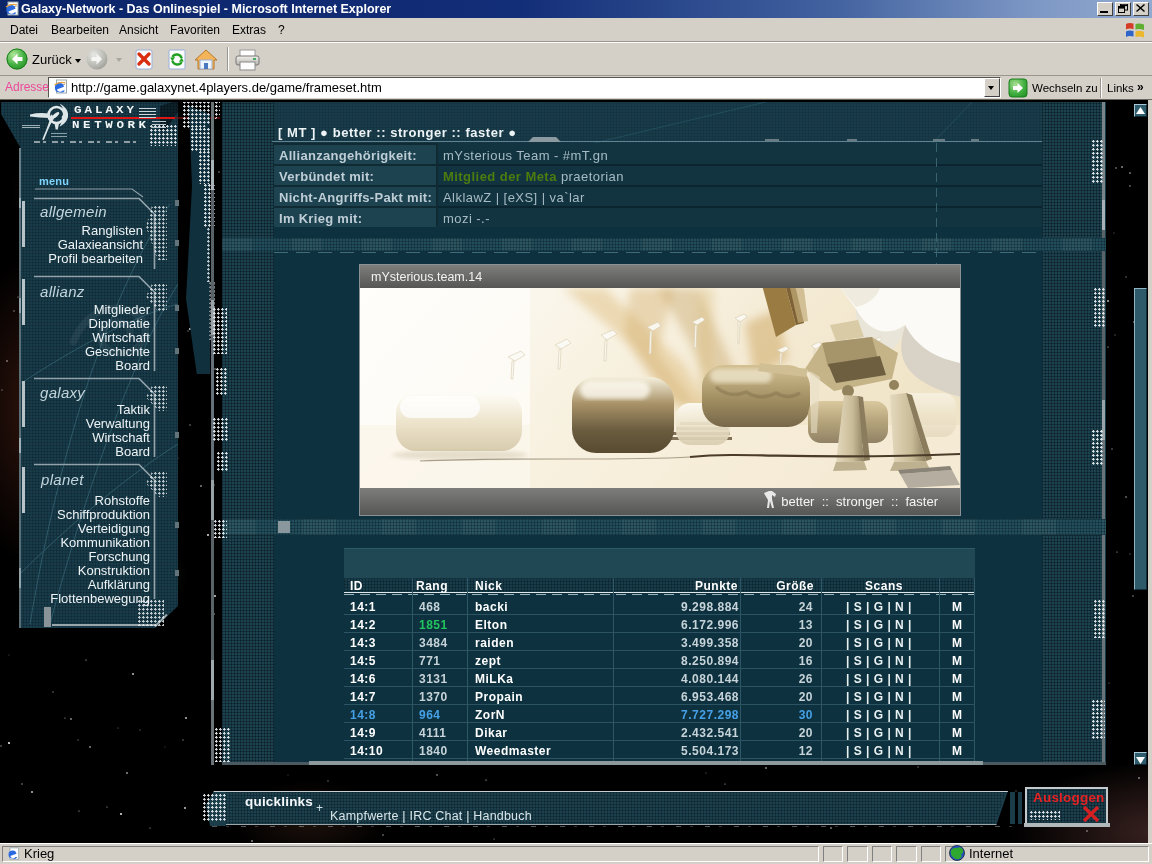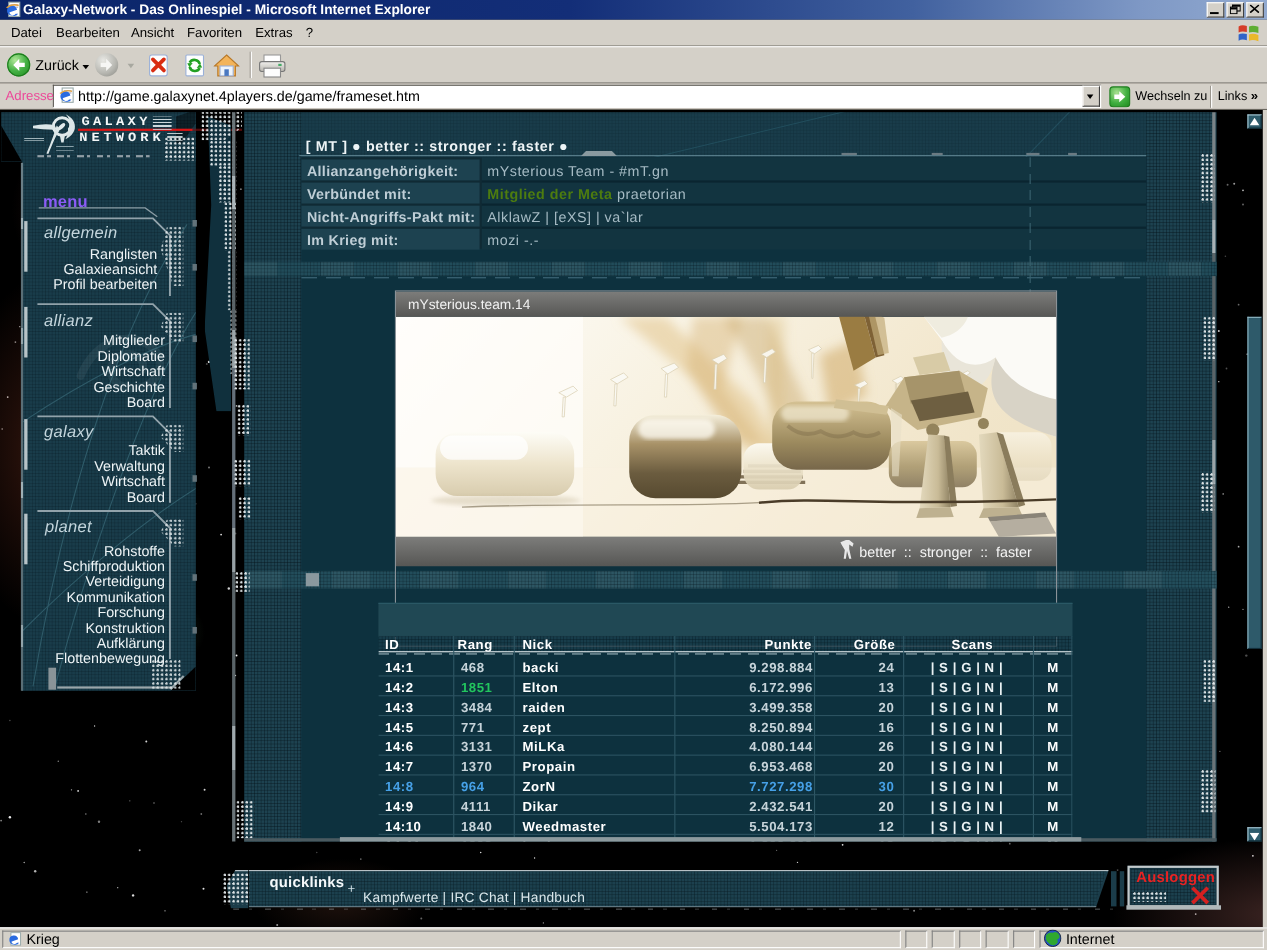--- a/index.html
+++ b/index.html
@@ -606,21 +606,21 @@
 <svg class="abs" style="left:20px;top:44px;" width="158" height="484" viewBox="0 0 158 484">
  <g stroke="#33616f" stroke-width="1" fill="none" opacity=".85">
   <path d="M10 480 C40 300 90 150 150 60"></path>
         <path d="M30 480 C70 330 120 200 158 140"></path>
   <path d="M0 430 C50 380 110 330 158 300"></path>
         <path d="M0 240 C60 200 120 170 158 160"></path>
  </g>
 </svg>
 <div class="abs" style="left:19px;top:48px;width:2px;height:480px;background:linear-gradient(#6a7e86 0 50px,#9fb0b6 50px 60px,#5a6e76 60px 150px,#93a4aa 150px 165px,#5a6e76 165px 290px,#9fb0b6 290px 305px,#5a6e76 305px 420px,#93a4aa 420px 440px,#5a6e76 440px 480px);"></div>
 
-<div class="abs" style="left:39px;top:75px;font-size:15px;font-weight:bold;color:#8b5cf6;letter-spacing:.2px;">menu</div>
+<div class="abs" style="left:39px;top:75px;font-size:11px;font-weight:bold;color:#7dd3fc;letter-spacing:.2px;">menu</div>
 <svg class="abs" style="left:35px;top:88px;" width="110" height="10" viewBox="0 0 110 10">
       <path d="M0 1 L97 1 L108 9" stroke="#8a9ca4" stroke-width="1.2" fill="none"></path>
     </svg>
 
 <svg class="abs" style="left:33px;top:97px;" width="124" height="78" viewBox="0 0 124 78">
  <path d="M1 1.5 L106 1.5 L121.5 17 L121.5 72" fill="none" stroke="#91a2aa" stroke-width="1.7"></path>
 </svg>
 <div class="abs" style="left:22px;top:101px;width:3px;height:46px;background:#b7c3c7;"></div>
 <div class="abs wdots" style="left:146px;top:106px;width:21px;height:54px;opacity:.85;clip-path:polygon(28% 0,100% 0,100% 100%,55% 100%,0 38%);"></div>
 <div class="mhead" style="left:40px;top:103px;">allgemein</div>
@@ -744,21 +744,21 @@
 <div class="abs" style="left:971px;top:39px;width:8px;height:2px;background:#6a7a82;"></div>
 <div class="lbl" style="top:48px;text-align:center;">Allianzangehörigkeit:</div>
 <div class="lbl" style="top:69px;">Verbündet mit:</div>
 <div class="lbl" style="top:90px;">Nicht-Angriffs-Pakt mit:</div>
 <div class="lbl" style="top:111px;">Im Krieg mit:</div>
 <div class="val" style="top:48px;">mYsterious Team - #mT.gn</div>
 <div class="val" style="top:69px;"><b style="color:#4d7c0f;">Mitglied der Meta</b> praetorian</div>
 <div class="val" style="top:90px;">AlklawZ | [eXS] | va`lar</div>
 <div class="val" style="top:111px;">mozi -.-</div>
 
-<div class="abs" style="left:359px;top:164px;width:602px;height:324px;border:1px solid #8a9298;box-sizing:border-box;">
+<div class="abs" style="left:359px;top:164px;width:602px;height:252px;border:1px solid #8a9298;box-sizing:border-box;">
 <svg width="600" height="250" viewBox="0 0 600 250">
  <defs>
   <linearGradient id="bart" x1="0" y1="0" x2="0" y2="1">
             <stop offset="0" stop-color="#7d7d7b"></stop>
             <stop offset="1" stop-color="#565654"></stop>
           </linearGradient>
   <linearGradient id="bimg" x1="0" y1="0" x2="1" y2=".3">
             <stop offset="0" stop-color="#fefdfb"></stop>
             <stop offset=".45" stop-color="#f8f2e2"></stop>
             <stop offset=".8" stop-color="#f3e8cf"></stop>

